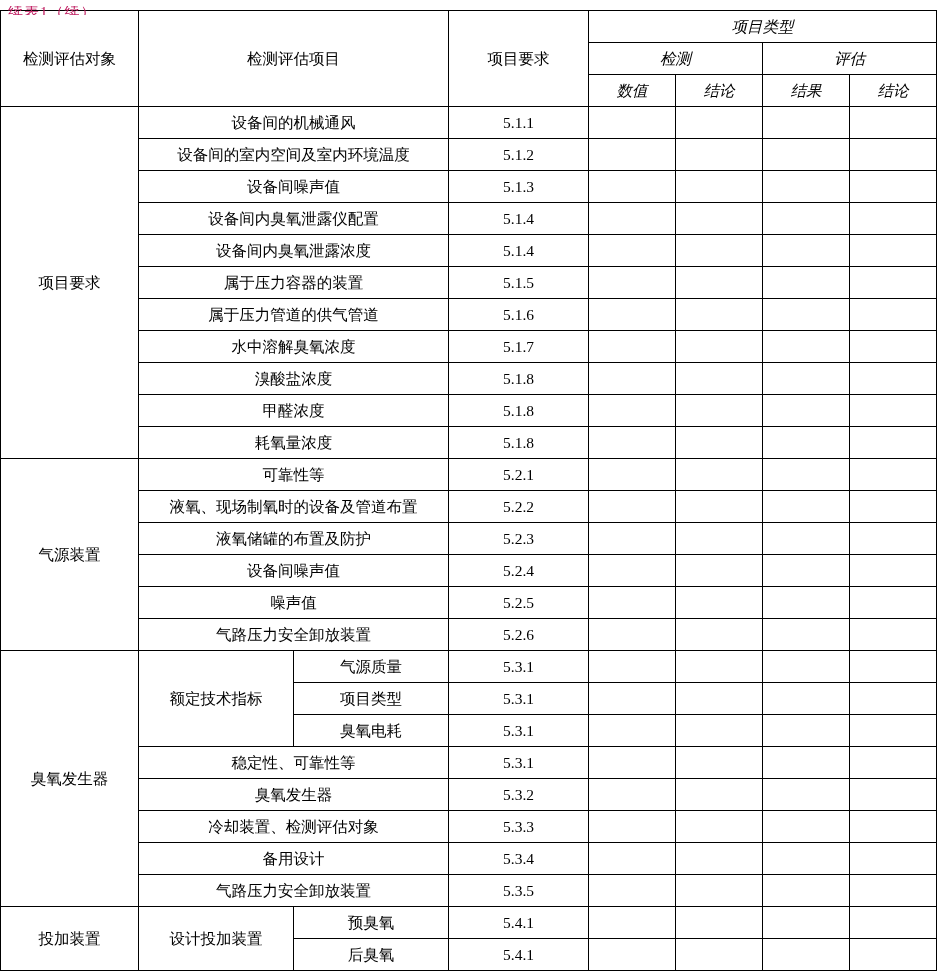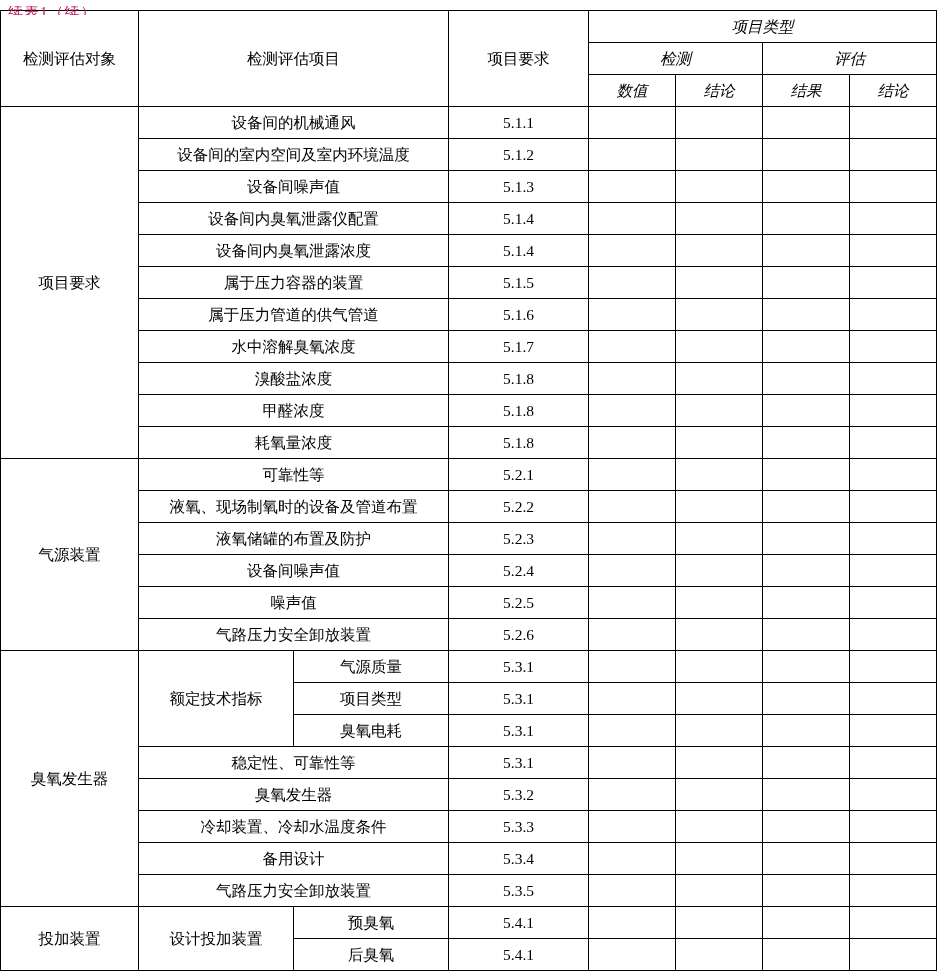--- a/index.html
+++ b/index.html
@@ -285,21 +285,21 @@
         </tr>
         <tr>
           <td colspan="2" class="row-cell">臭氧发生器</td>
           <td class="req-cell">5.3.2</td>
           <td class="blank">&nbsp;</td>
           <td class="blank">&nbsp;</td>
           <td class="blank">&nbsp;</td>
           <td class="blank">&nbsp;</td>
         </tr>
         <tr>
-          <td colspan="2" class="row-cell">冷却装置、冷却水温度条件</td>
+          <td colspan="2" class="row-cell">冷却装置、检测评估对象</td>
           <td class="req-cell">5.3.3</td>
           <td class="blank">&nbsp;</td>
           <td class="blank">&nbsp;</td>
           <td class="blank">&nbsp;</td>
           <td class="blank">&nbsp;</td>
         </tr>
         <tr>
           <td colspan="2" class="row-cell">备用设计</td>
           <td class="req-cell">5.3.4</td>
           <td class="blank">&nbsp;</td>

